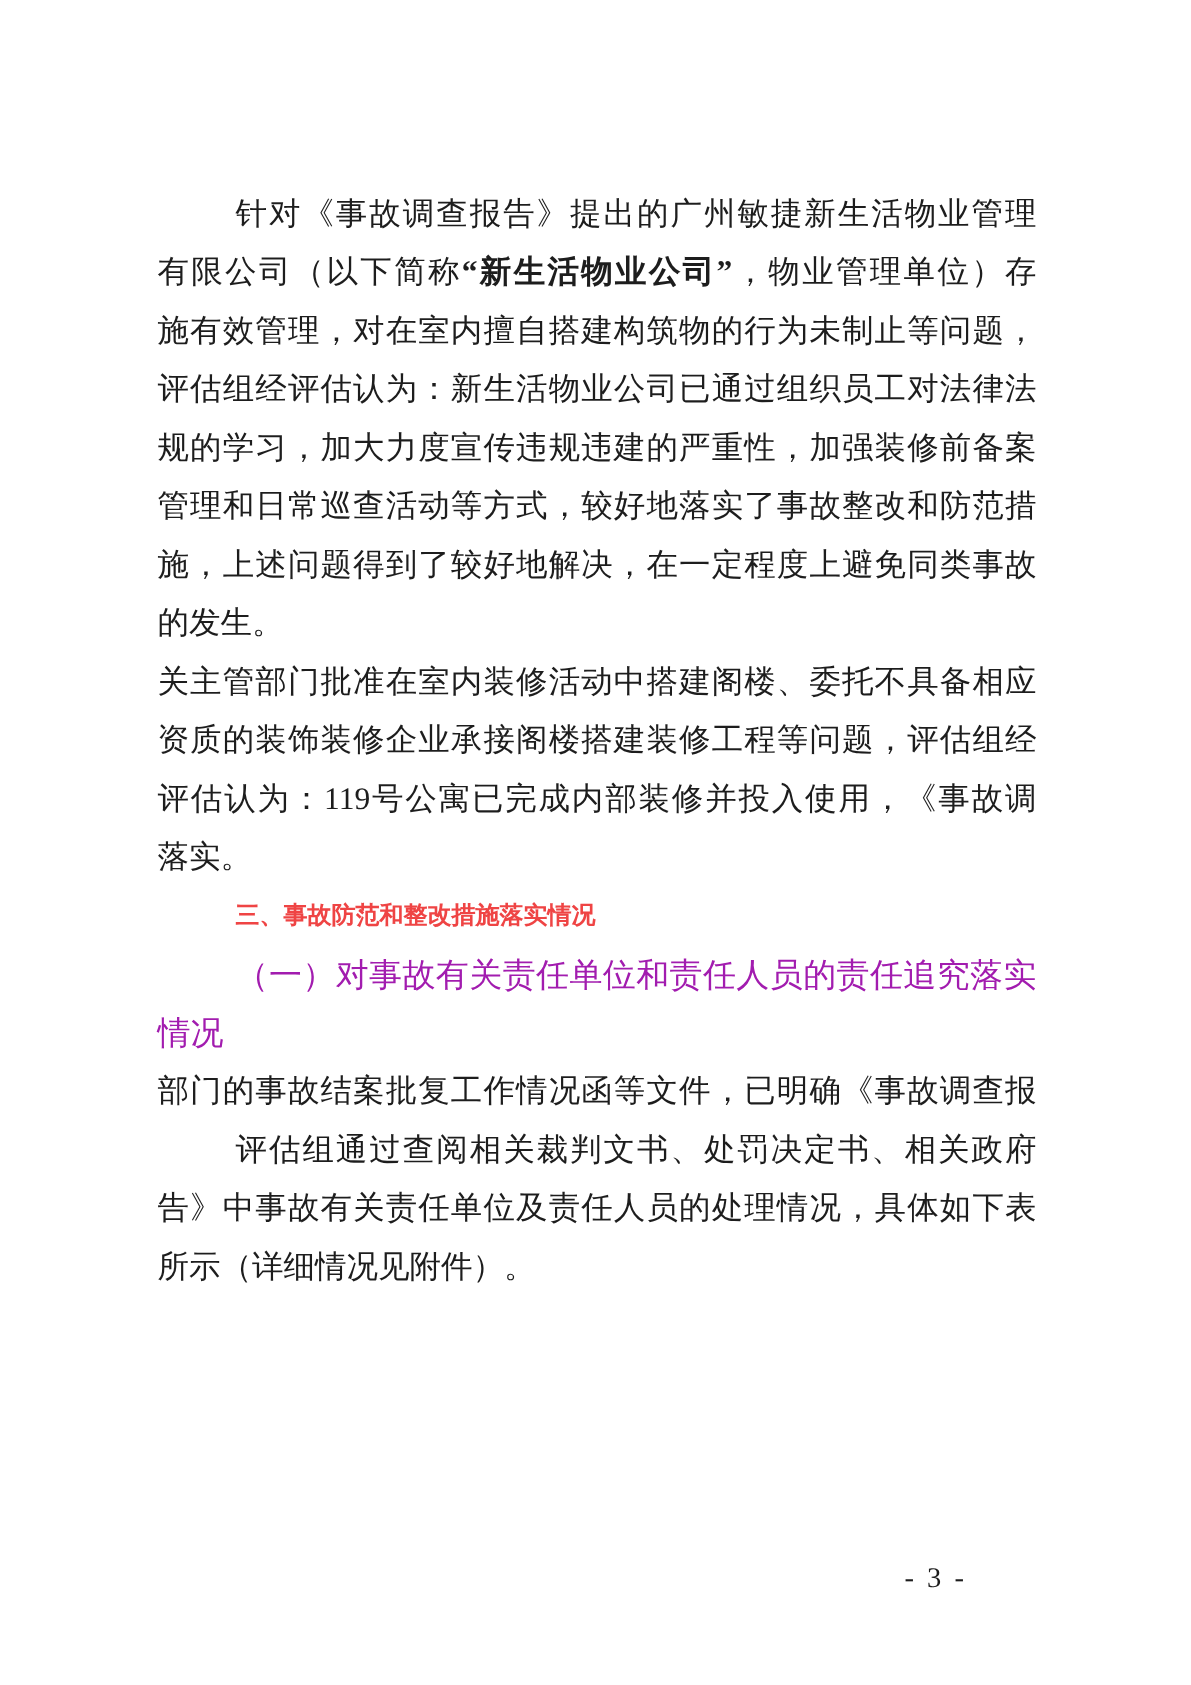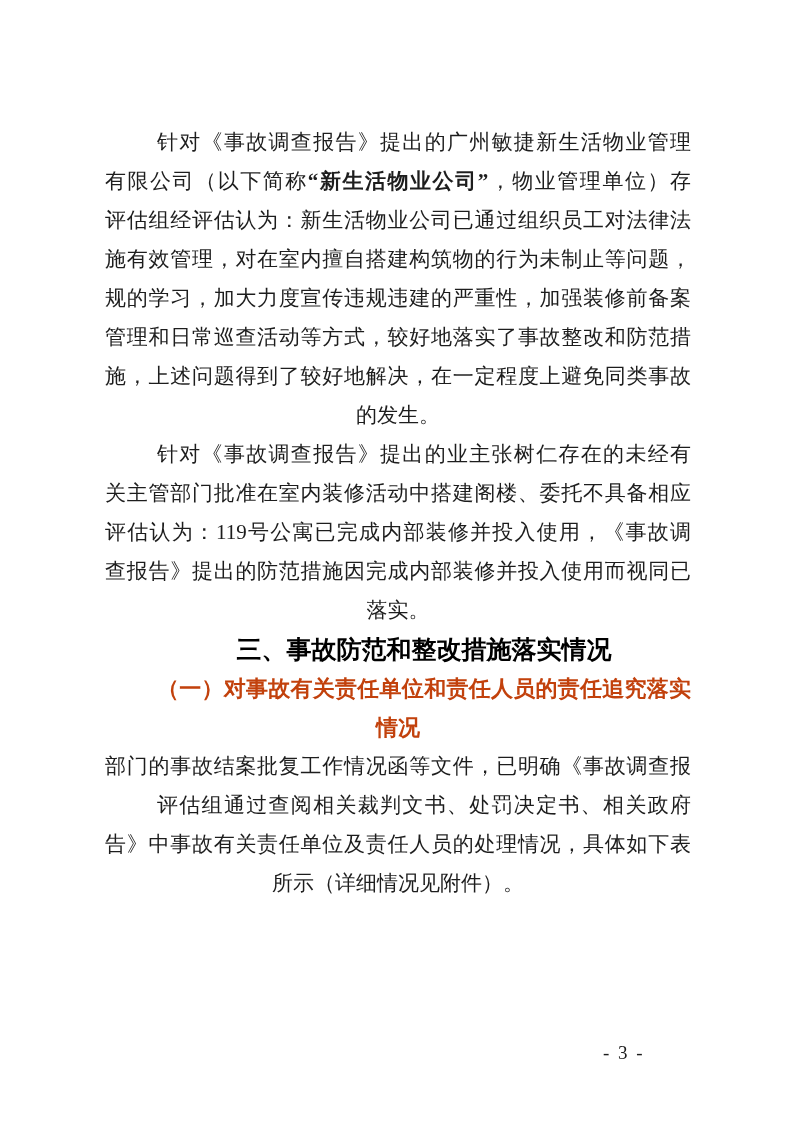--- a/index.html
+++ b/index.html
@@ -25,68 +25,66 @@
     top: 107px;
     width: 586px;
     margin-top: 16px;
   }
   .line {
     height: 39px;
     line-height: 39px;
     font-size: 21px;
     color: #1d1d1d;
     white-space: nowrap;
-    text-align: center;
   }
   .line.fill {
     white-space: normal;
     text-align: justify;
     text-align-last: justify;
     overflow: hidden;
   }
   .line.indent { text-indent: 52px; }
   .line.heading {
     font-family: "Liberation Sans", sans-serif;
     font-weight: bold;
-    font-size: 25px;
-    color: #000000;
+    font-size: 16px;
+    color: #ef4444;
   }
   .line.subheading {
-    font-weight: bold;
+    font-weight: normal;
     font-size: 22px;
-    color: #c2410c;
+    color: #a21caf;
   }
   .b { font-weight: bold; }
   .page-number {
     position: absolute;
     left: 603px;
     top: 1042px;
     font-size: 19px;
     line-height: 22px;
     letter-spacing: 2px;
     color: #1d1d1d;
   }
 </style>
 </head>
 <body>
 
 <div class="page">
   <div class="text-block">
       <div class="line body fill indent"><span>针对《事故调查报告》提出的广州敏捷新生活物业管理</span></div>
       <div class="line body fill"><span>有限公司（以下简称</span><span class="b">“新生活物业公司”</span><span>，物业管理单位）存</span></div>
+      <div class="line body fill"><span>施有效管理，对在室内擅自搭建构筑物的行为未制止等问题，</span></div>
       <div class="line body fill"><span>评估组经评估认为：新生活物业公司已通过组织员工对法律法</span></div>
-      <div class="line body fill"><span>施有效管理，对在室内擅自搭建构筑物的行为未制止等问题，</span></div>
       <div class="line body fill"><span>规的学习，加大力度宣传违规违建的严重性，加强装修前备案</span></div>
       <div class="line body fill"><span>管理和日常巡查活动等方式，较好地落实了事故整改和防范措</span></div>
       <div class="line body fill"><span>施，上述问题得到了较好地解决，在一定程度上避免同类事故</span></div>
       <div class="line body"><span>的发生。</span></div>
-      <div class="line body fill indent"><span>针对《事故调查报告》提出的业主张树仁存在的未经有</span></div>
       <div class="line body fill"><span>关主管部门批准在室内装修活动中搭建阁楼、委托不具备相应</span></div>
+      <div class="line body fill"><span>资质的装饰装修企业承接阁楼搭建装修工程等问题，评估组经</span></div>
       <div class="line body fill"><span>评估认为：119号公寓已完成内部装修并投入使用，《事故调</span></div>
-      <div class="line body fill"><span>查报告》提出的防范措施因完成内部装修并投入使用而视同已</span></div>
       <div class="line body"><span>落实。</span></div>
       <div class="line heading indent"><span>三、事故防范和整改措施落实情况</span></div>
       <div class="line subheading fill indent"><span>（一）对事故有关责任单位和责任人员的责任追究落实</span></div>
       <div class="line subheading"><span>情况</span></div>
       <div class="line body fill"><span>部门的事故结案批复工作情况函等文件，已明确《事故调查报</span></div>
       <div class="line body fill indent"><span>评估组通过查阅相关裁判文书、处罚决定书、相关政府</span></div>
       <div class="line body fill"><span>告》中事故有关责任单位及责任人员的处理情况，具体如下表</span></div>
       <div class="line body"><span>所示（详细情况见附件）。</span></div>
     </div>
   <div class="page-number">- 3 -</div>

